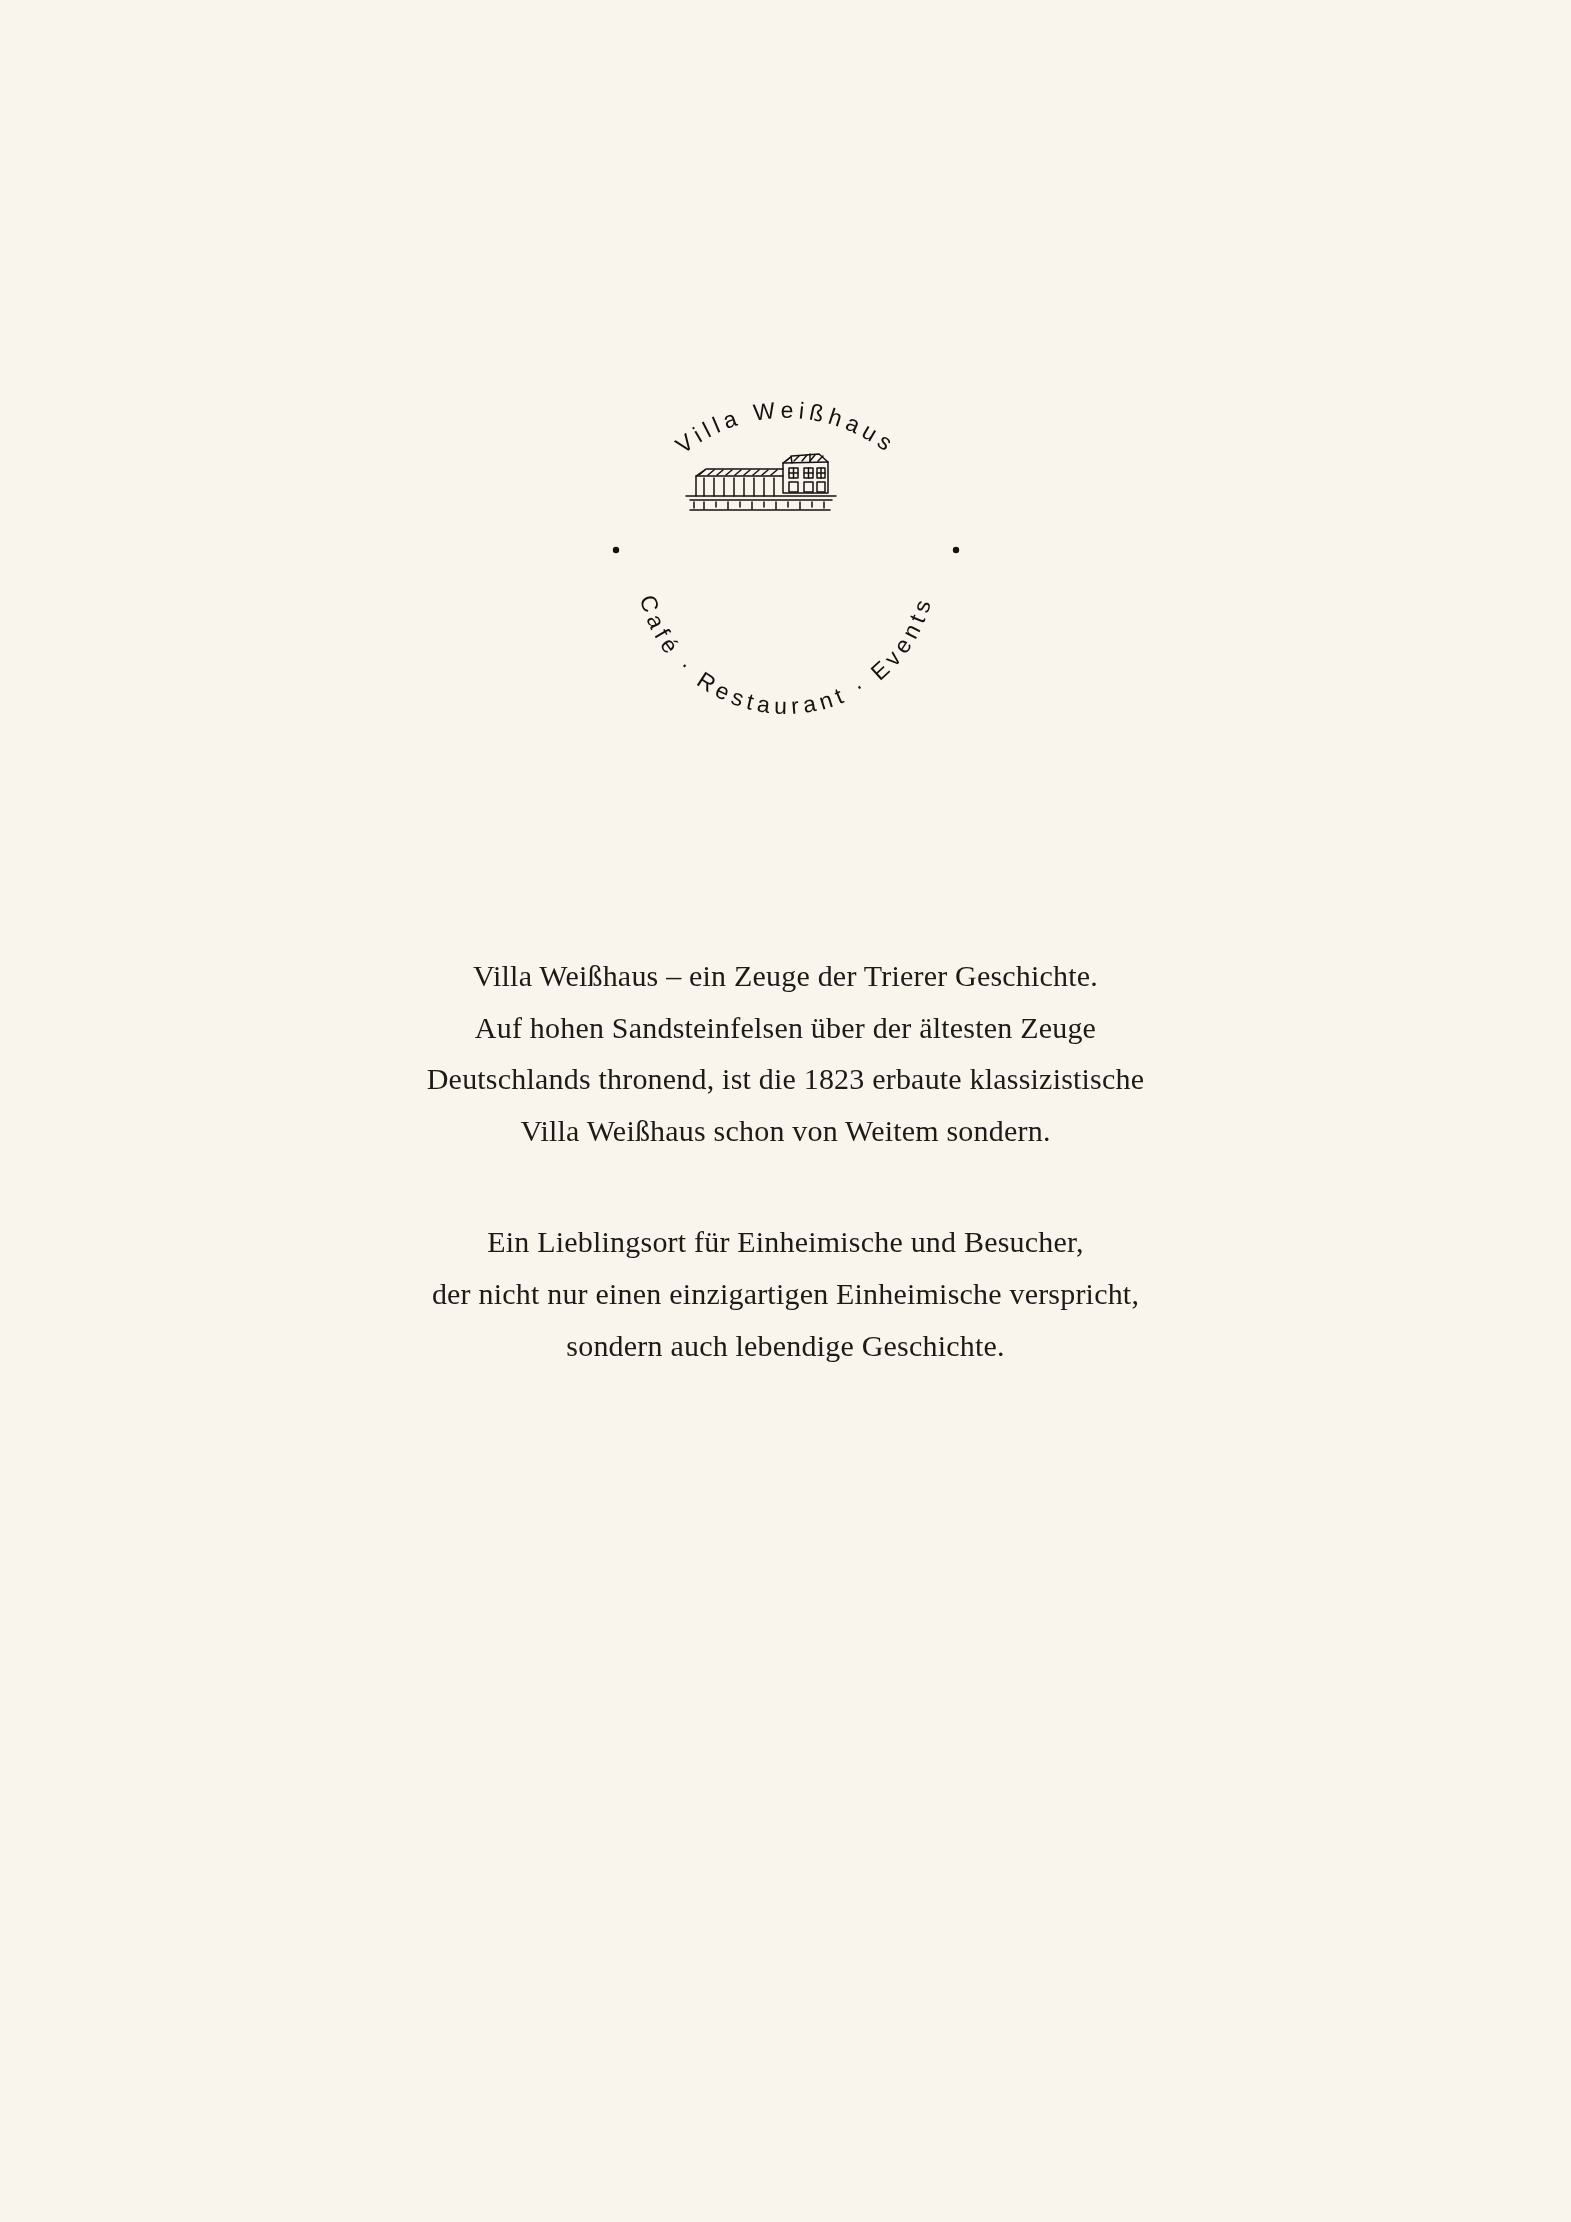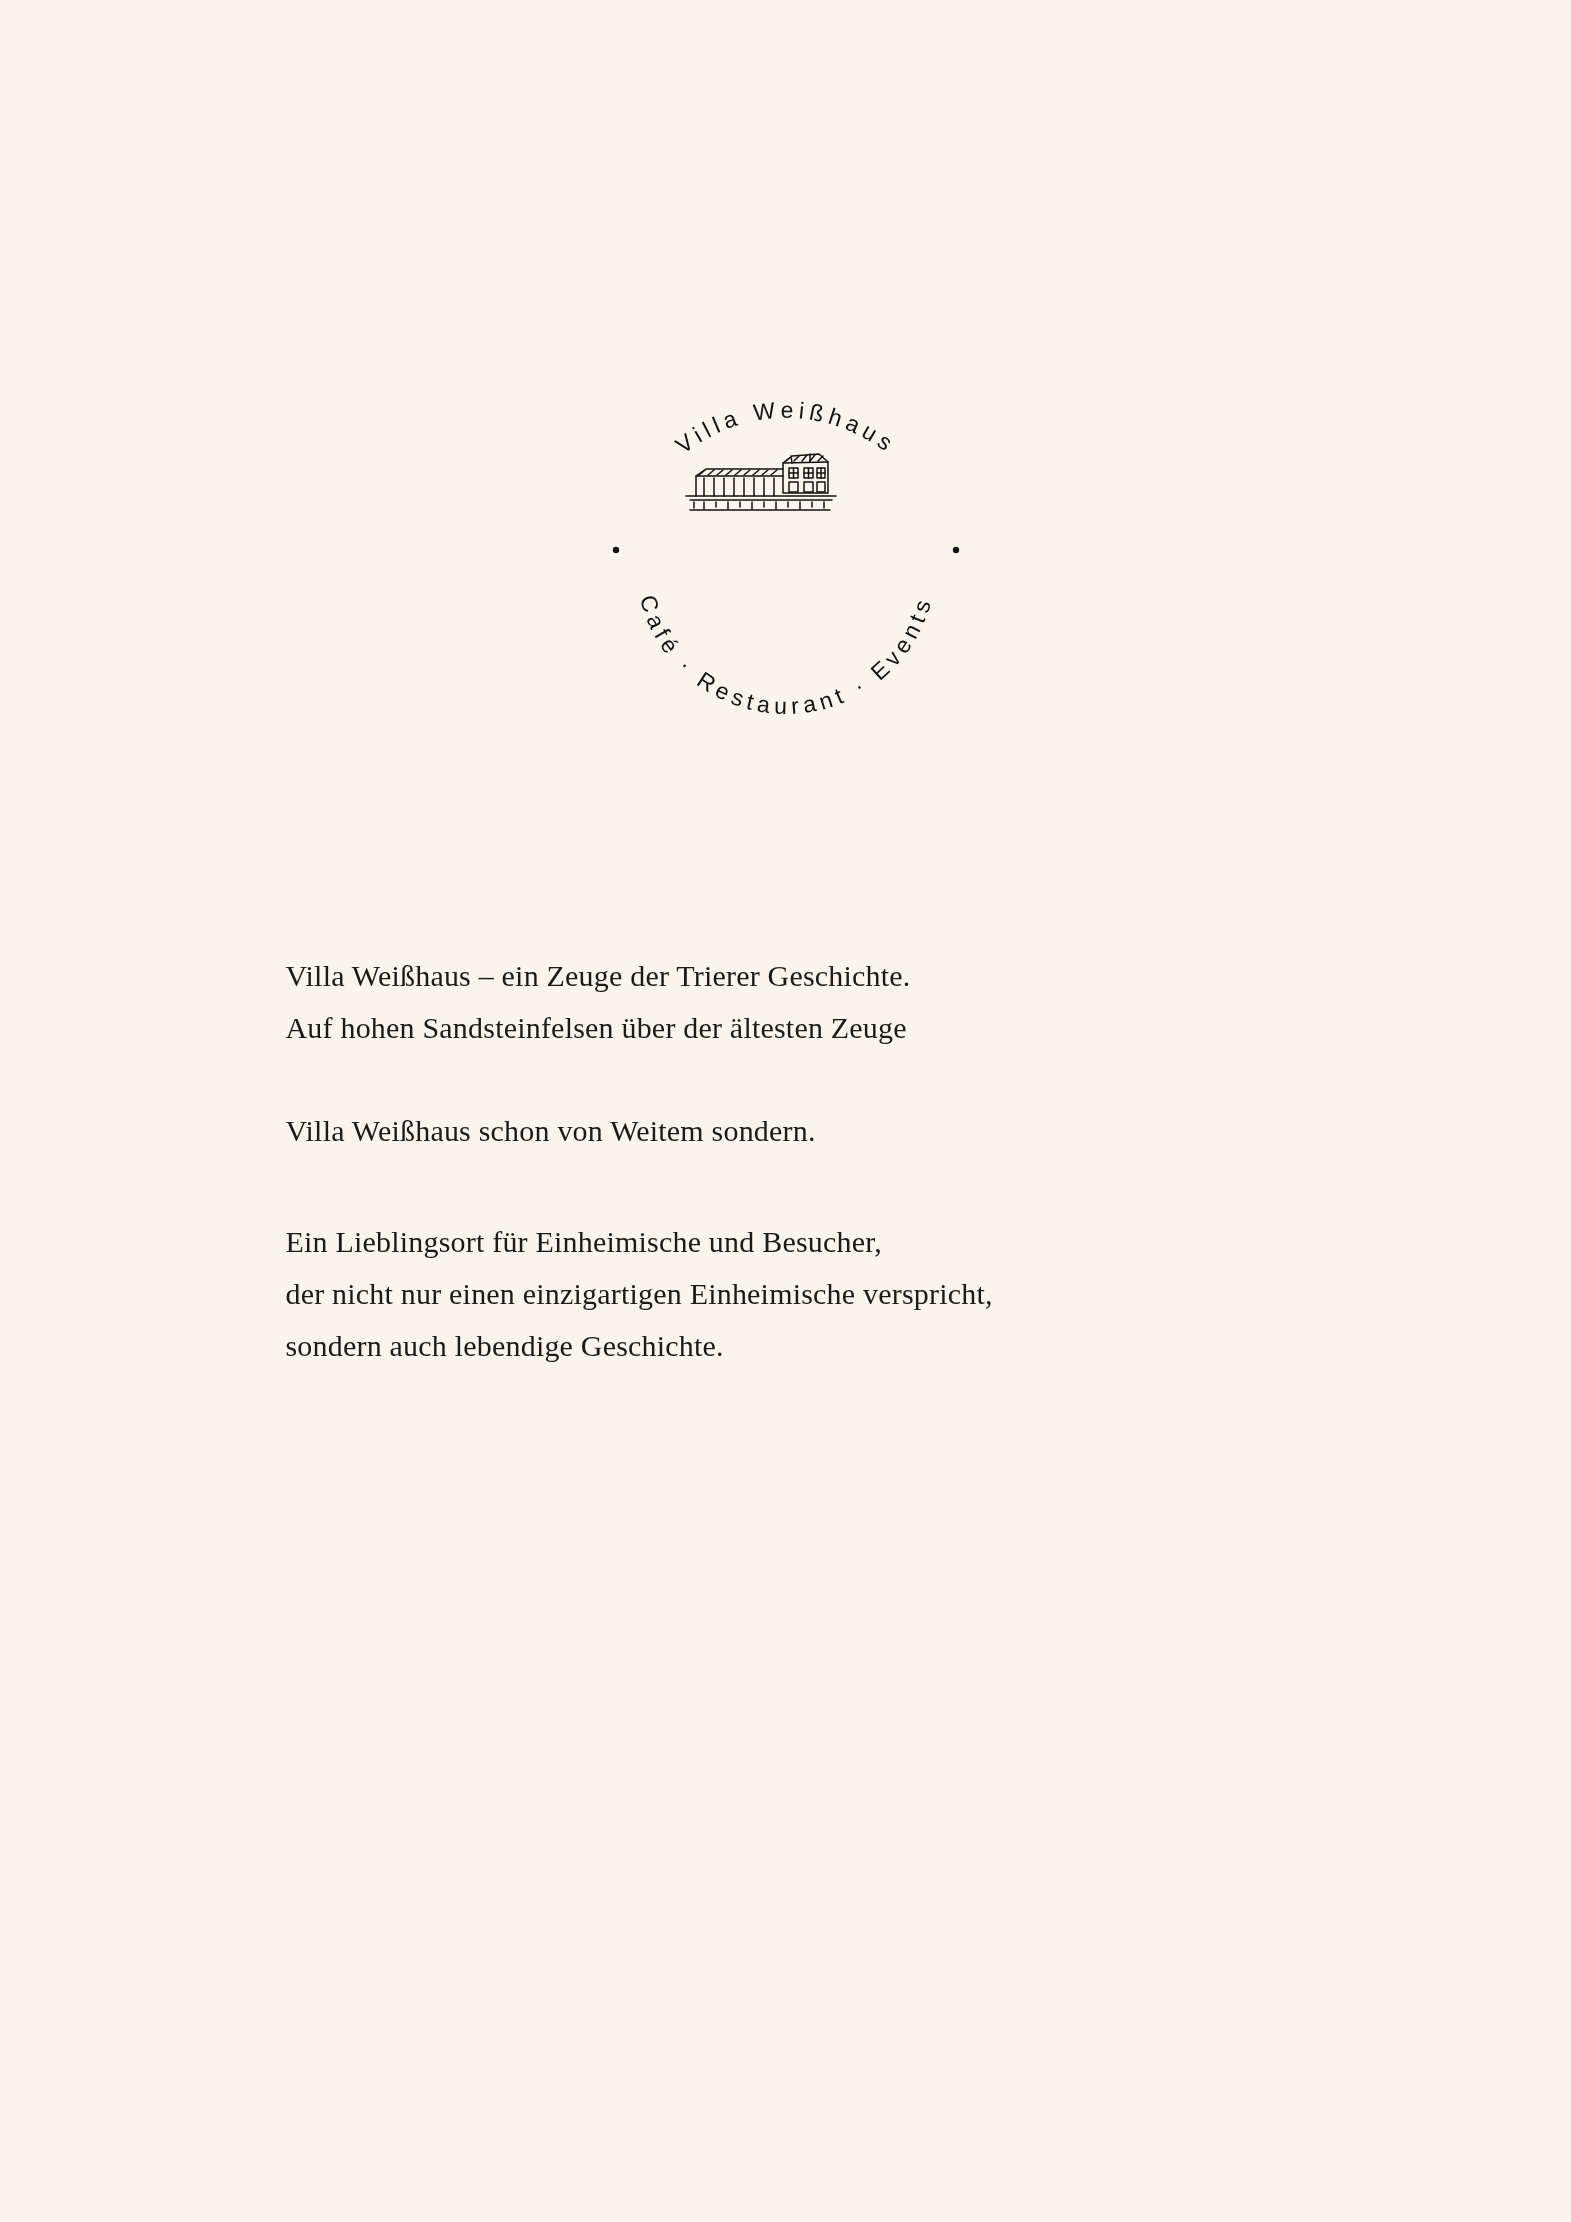--- a/index.html
+++ b/index.html
@@ -44,21 +44,21 @@
     font-family: "Liberation Sans", sans-serif;
     font-size: 23px;
     letter-spacing: 5px;
     fill: #14120f;
   }
 
   
   .copy {
     margin-top: 182px;
     width: 1000px;
-    text-align: left;
+    text-align: center;
   }
 
   .copy p {
     margin: 0;
     font-size: 30px;
     line-height: 1.72;
     letter-spacing: 0.2px;
     color: #1d1b18;
     font-family: "Liberation Serif", serif;
   }
@@ -125,21 +125,21 @@
         <path d="M108 134 L108 140 M118 134 L118 141 M130 134 L130 139 M142 134 L142 141 M154 134 L154 139 M166 134 L166 141 M178 134 L178 139 M190 134 L190 141 M202 134 L202 139 M214 134 L214 141 M226 134 L226 139 M238 134 L238 140"></path>
         <path d="M104 142 L244 142"></path>
       </g>
     </svg>
   </div>
 
   <div class="copy">
     <p class="para-1">
       <span>Villa Weißhaus – ein Zeuge der Trierer Geschichte.</span><br>
       <span>Auf hohen Sandsteinfelsen über der ältesten Zeuge</span><br>
-      <br>
+      <span>Deutschlands thronend, ist die 1823 erbaute klassizistische</span><br>
       <span>Villa Weißhaus schon von Weitem sondern.</span>
     </p>
     <p class="para-2">
       <span>Ein Lieblingsort für Einheimische und Besucher,</span><br>
       <span>der nicht nur einen einzigartigen Einheimische verspricht,</span><br>
       <span>sondern auch lebendige Geschichte.</span>
     </p>
   </div>
 
   <div class="spacer"></div>

